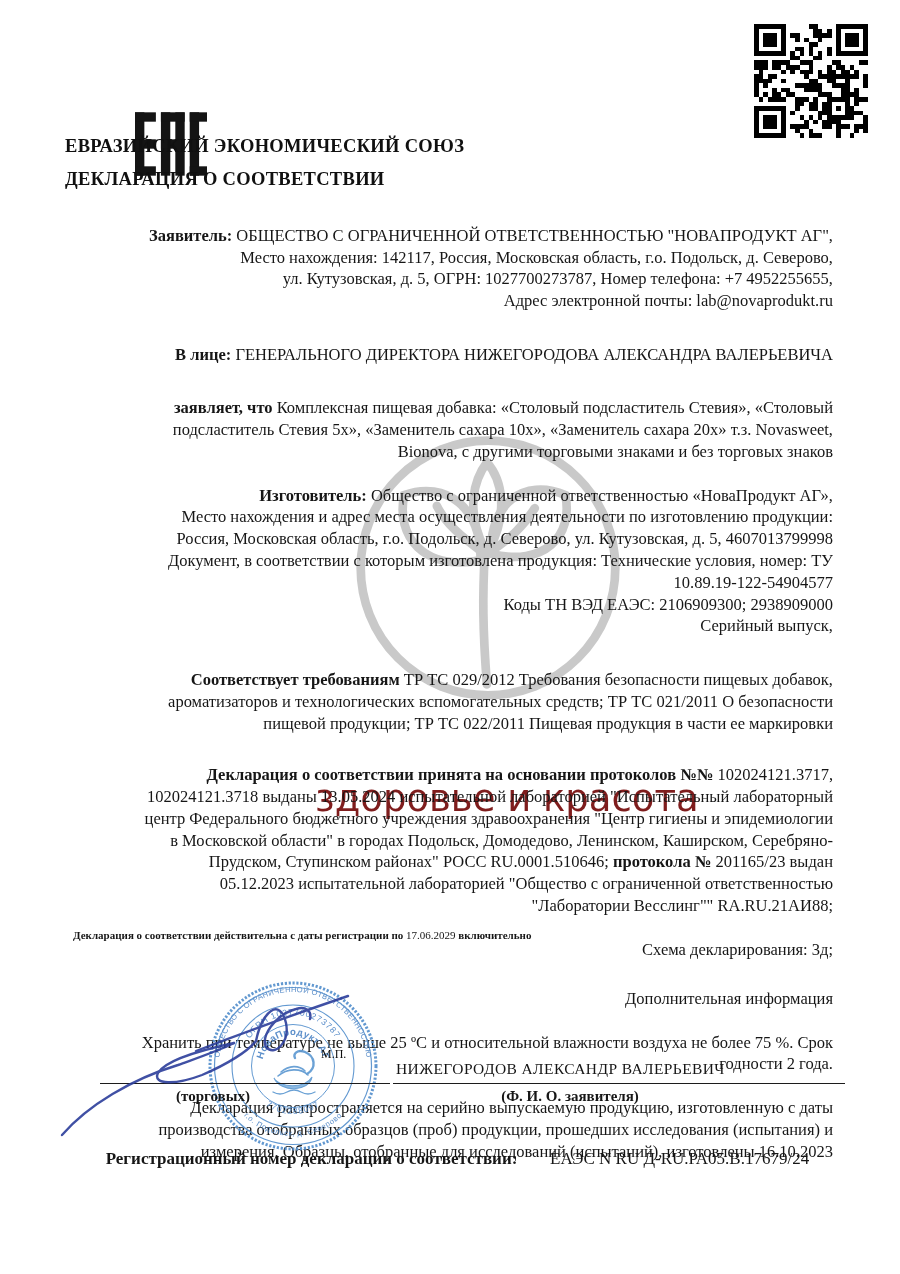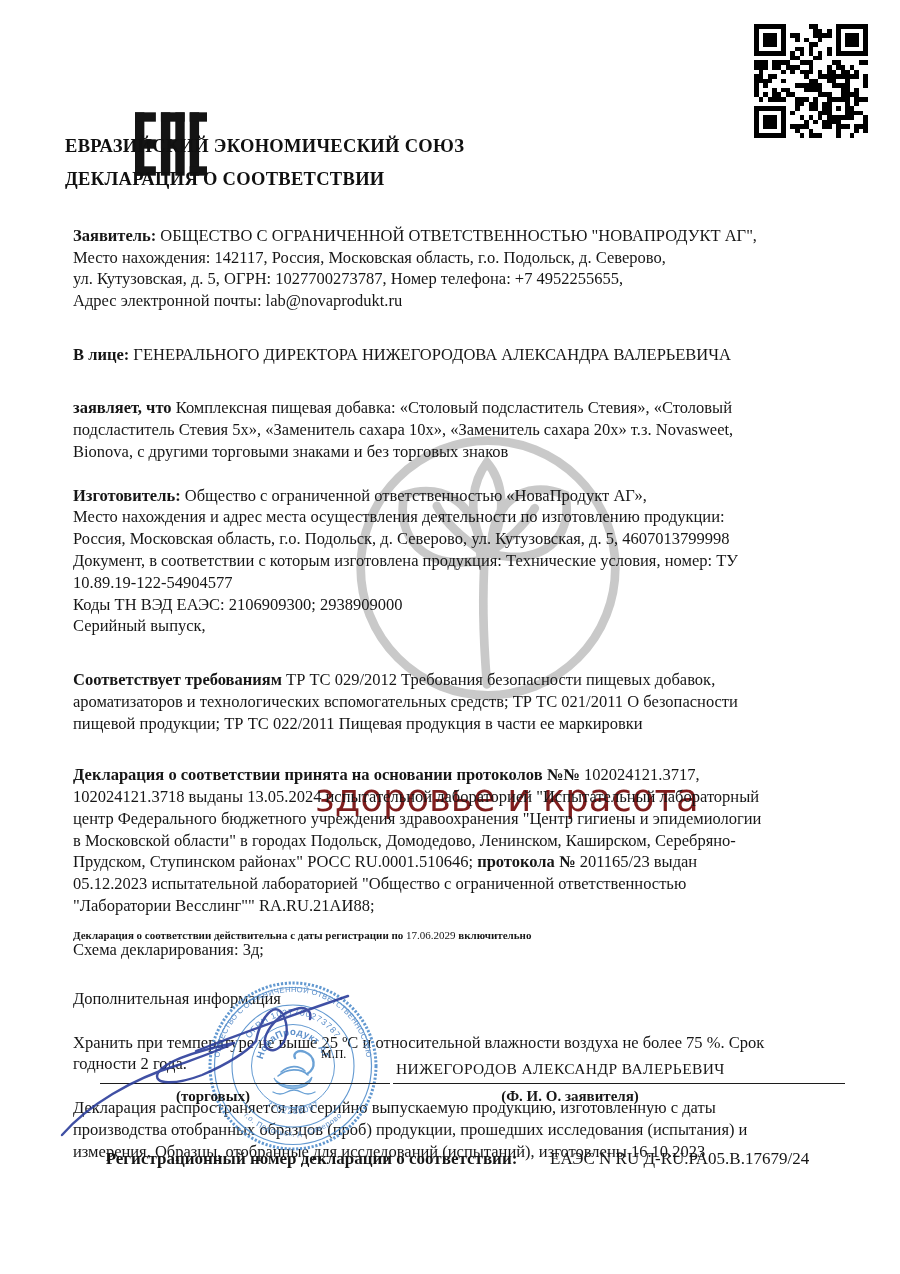--- a/index.html
+++ b/index.html
@@ -25,21 +25,21 @@
   .qr  { position:absolute; left:754px; top:24px; width:114px; height:114px; z-index:1; }
   .h1, .h2 {
     position:absolute; left:65px; right:0; text-align:left; z-index:1;
     font-weight:bold; font-size:18.5px; letter-spacing:.3px; color:#101010;
   }
   .h1 { top:136px; }
   .h2 { top:169px; }
   
   .body {
     position:absolute; left:73px; top:203px; width:760px; z-index:1;
-    font-size:16.5px; line-height:21.8px; white-space:pre-line;
+    font-size:16.5px; line-height:21.8px; white-space:pre-line;text-align:right;
   }
   .body p { margin:0; }
   .body b { font-weight:bold; }
   .mt10 { margin-top:10px !important; }
   .mt8  { margin-top:8px  !important; }
   .mt6  { margin-top:6px  !important; }
   .bold { font-weight:normal; }
   
   .validity {
     position:absolute; left:73px; top:929px; z-index:1;

